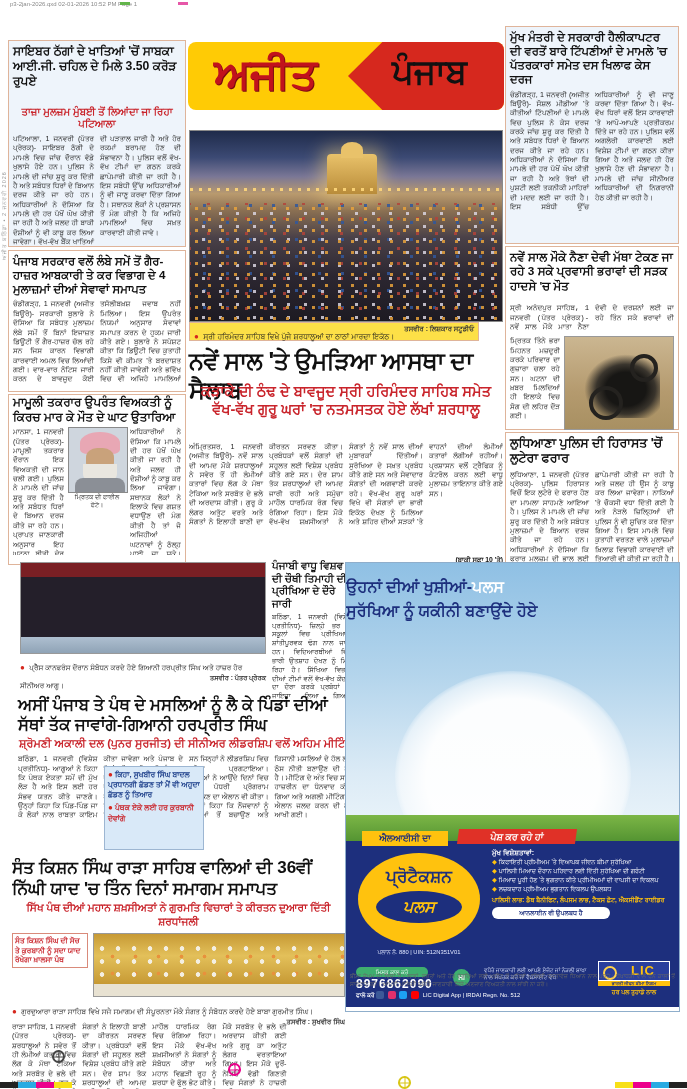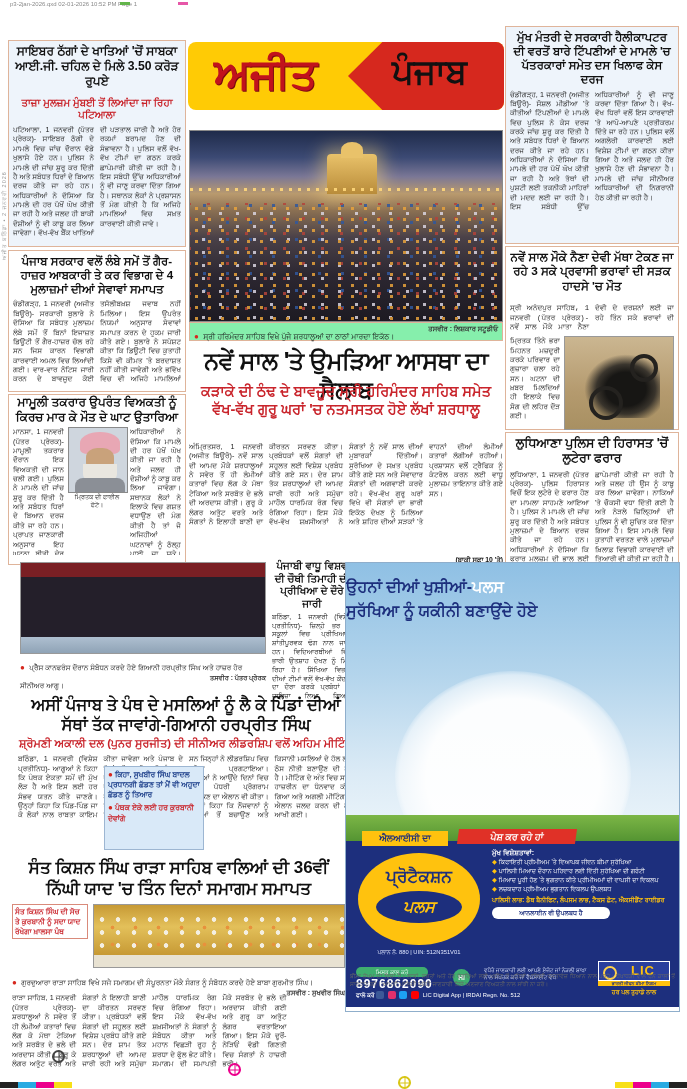--- a/index.html
+++ b/index.html
@@ -1,20 +1,20 @@
 <!DOCTYPE html>
 <html><head>
 <meta charset="utf-8">
 <style>
   html,body{margin:0;padding:0;background:#e8e8e8;font-family:"Liberation Sans",sans-serif;}
   #page{position:relative;width:687px;height:1089px;background:#fff;margin:0 auto;overflow:hidden;}
   .abs{position:absolute;box-sizing:border-box;}
   .boxed{background:#eef4fb;border:1px solid #dfb49a;}
   .framed{border:1px solid #dfb49a;background:#fff;}
-  .hl{font-weight:bold;color:#101010;text-align:center;line-height:1.22;}
+  .hl{font-weight:bold;color:#101010;line-height:1.22;}
   .sub{font-weight:bold;color:#c9242b;text-align:center;line-height:1.25;}
   .body-sm{font-size:7.2px;line-height:1.3;text-align:justify;color:#222;overflow:hidden;}
   .cols2{column-count:2;column-gap:6px;}
   .cols4{column-count:4;column-gap:6px;}
   .cont{font-size:6.8px;font-weight:bold;text-align:right;color:#111;}
   .cap{font-size:7.4px;color:#1a1a1a;line-height:1.25;}
   .credit{font-size:6.8px;font-weight:bold;color:#333;}
   .reddot{color:#d6281e;font-size:8px;}
   
   .mast{background:#ffcb05;border-radius:8px;overflow:hidden;}
@@ -82,21 +82,21 @@
 <div id="page">
 
   <div class="abs tinygray" style="left:10px;top:1px;width:520px;height:8px;">p3-2jan-2026.qxd  02-01-2026  10:52 PM  Page 1</div>
   <div class="abs" style="left:178px;top:2px;width:10px;height:3px;background:#e657a8;"></div>
   <div class="abs" style="left:120px;top:2px;width:10px;height:3px;background:#62b44a;"></div>
 
   <div class="abs vtext" style="left:1px;top:40px;width:7px;height:220px;">ਅਜੀਤ ਬਠਿੰਡਾ  •  2 ਜਨਵਰੀ 2026</div>
 
   <div class="abs boxed" style="left:8px;top:40px;width:178px;height:207px;padding:3px 4px;">
     <div class="hl" style="font-size:12.2px;">ਸਾਇਬਰ ਠੱਗਾਂ ਦੇ ਖਾਤਿਆਂ 'ਚੋਂ ਸਾਬਕਾ ਆਈ.ਜੀ. ਚਹਿਲ ਦੇ ਮਿਲੇ 3.50 ਕਰੋੜ ਰੁਪਏ</div>
-    <div class="sub" style="font-size:10.2px;margin-top:8px;">ਤਾਜ਼ਾ ਮੁਲਜ਼ਮ ਮੁੰਬਈ ਤੋਂ ਲਿਆਂਦਾ ਜਾ ਰਿਹਾ ਪਟਿਆਲਾ</div>
+    <div class="sub" style="font-size:10.2px;margin-top:17px;">ਤਾਜ਼ਾ ਮੁਲਜ਼ਮ ਮੁੰਬਈ ਤੋਂ ਲਿਆਂਦਾ ਜਾ ਰਿਹਾ ਪਟਿਆਲਾ</div>
     <div class="body-sm cols2" style="height:128px;margin-top:3px;">ਪਟਿਆਲਾ, 1 ਜਨਵਰੀ (ਪੱਤਰ ਪ੍ਰੇਰਕ)- ਸਾਇਬਰ ਠੱਗੀ ਦੇ ਮਾਮਲੇ ਵਿਚ ਜਾਂਚ ਦੌਰਾਨ ਵੱਡੇ ਖੁਲਾਸੇ ਹੋਏ ਹਨ। ਪੁਲਿਸ ਨੇ ਮਾਮਲੇ ਦੀ ਜਾਂਚ ਸ਼ੁਰੂ ਕਰ ਦਿੱਤੀ ਹੈ ਅਤੇ ਸਬੰਧਤ ਧਿਰਾਂ ਦੇ ਬਿਆਨ ਦਰਜ ਕੀਤੇ ਜਾ ਰਹੇ ਹਨ। ਅਧਿਕਾਰੀਆਂ ਨੇ ਦੱਸਿਆ ਕਿ ਮਾਮਲੇ ਦੀ ਹਰ ਪੱਖੋਂ ਘੋਖ ਕੀਤੀ ਜਾ ਰਹੀ ਹੈ ਅਤੇ ਜਲਦ ਹੀ ਬਾਕੀ ਦੋਸ਼ੀਆਂ ਨੂੰ ਵੀ ਕਾਬੂ ਕਰ ਲਿਆ ਜਾਵੇਗਾ। ਵੱਖ-ਵੱਖ ਬੈਂਕ ਖਾਤਿਆਂ ਦੀ ਪੜਤਾਲ ਜਾਰੀ ਹੈ ਅਤੇ ਹੋਰ ਰਕਮਾਂ ਬਰਾਮਦ ਹੋਣ ਦੀ ਸੰਭਾਵਨਾ ਹੈ। ਪੁਲਿਸ ਵਲੋਂ ਵੱਖ-ਵੱਖ ਟੀਮਾਂ ਦਾ ਗਠਨ ਕਰਕੇ ਛਾਪੇਮਾਰੀ ਕੀਤੀ ਜਾ ਰਹੀ ਹੈ। ਇਸ ਸਬੰਧੀ ਉੱਚ ਅਧਿਕਾਰੀਆਂ ਨੂੰ ਵੀ ਜਾਣੂ ਕਰਵਾ ਦਿੱਤਾ ਗਿਆ ਹੈ। ਸਥਾਨਕ ਲੋਕਾਂ ਨੇ ਪ੍ਰਸ਼ਾਸਨ ਤੋਂ ਮੰਗ ਕੀਤੀ ਹੈ ਕਿ ਅਜਿਹੇ ਮਾਮਲਿਆਂ ਵਿਚ ਸਖ਼ਤ ਕਾਰਵਾਈ ਕੀਤੀ ਜਾਵੇ।</div>
     <div class="cont">(ਬਾਕੀ ਸਫ਼ਾ 10 'ਤੇ)</div>
   </div>
 
   <div class="abs framed" style="left:8px;top:250px;width:178px;height:142px;padding:3px 4px;">
     <div class="hl" style="font-size:11.6px;">ਪੰਜਾਬ ਸਰਕਾਰ ਵਲੋਂ ਲੰਬੇ ਸਮੇਂ ਤੋਂ ਗੈਰ-ਹਾਜ਼ਰ ਆਬਕਾਰੀ ਤੇ ਕਰ ਵਿਭਾਗ ਦੇ 4 ਮੁਲਾਜ਼ਮਾਂ ਦੀਆਂ ਸੇਵਾਵਾਂ ਸਮਾਪਤ</div>
     <div class="body-sm cols2" style="height:86px;margin-top:3px;">ਚੰਡੀਗੜ੍ਹ, 1 ਜਨਵਰੀ (ਅਜੀਤ ਬਿਊਰੋ)- ਸਰਕਾਰੀ ਬੁਲਾਰੇ ਨੇ ਦੱਸਿਆ ਕਿ ਸਬੰਧਤ ਮੁਲਾਜ਼ਮ ਲੰਬੇ ਸਮੇਂ ਤੋਂ ਬਿਨਾਂ ਇਜਾਜ਼ਤ ਡਿਊਟੀ ਤੋਂ ਗੈਰ-ਹਾਜ਼ਰ ਚੱਲ ਰਹੇ ਸਨ ਜਿਸ ਕਾਰਨ ਵਿਭਾਗੀ ਕਾਰਵਾਈ ਅਮਲ ਵਿਚ ਲਿਆਂਦੀ ਗਈ। ਵਾਰ-ਵਾਰ ਨੋਟਿਸ ਜਾਰੀ ਕਰਨ ਦੇ ਬਾਵਜੂਦ ਕੋਈ ਤਸੱਲੀਬਖ਼ਸ਼ ਜਵਾਬ ਨਹੀਂ ਮਿਲਿਆ। ਇਸ ਉਪਰੰਤ ਨਿਯਮਾਂ ਅਨੁਸਾਰ ਸੇਵਾਵਾਂ ਸਮਾਪਤ ਕਰਨ ਦੇ ਹੁਕਮ ਜਾਰੀ ਕੀਤੇ ਗਏ। ਬੁਲਾਰੇ ਨੇ ਸਪੱਸ਼ਟ ਕੀਤਾ ਕਿ ਡਿਊਟੀ ਵਿਚ ਕੁਤਾਹੀ ਕਿਸੇ ਵੀ ਕੀਮਤ 'ਤੇ ਬਰਦਾਸ਼ਤ ਨਹੀਂ ਕੀਤੀ ਜਾਵੇਗੀ ਅਤੇ ਭਵਿੱਖ ਵਿਚ ਵੀ ਅਜਿਹੇ ਮਾਮਲਿਆਂ ਖ਼ਿਲਾਫ਼ ਸਖ਼ਤ ਕਾਰਵਾਈ ਜਾਰੀ ਰਹੇਗੀ।</div>
   </div>
 
   <div class="abs framed" style="left:8px;top:394px;width:178px;height:171px;padding:0 4px;">
@@ -121,21 +121,21 @@
     <div class="abs arrow" style="left:160px;top:0;width:156px;height:68px;">
       <div class="abs" style="left:44px;top:10px;font-size:34px;font-weight:bold;color:#111;">ਪੰਜਾਬ</div>
     </div>
   </div>
 
   <div class="abs photo-main" style="left:189px;top:130px;width:314px;height:192px;">
     <div class="temple"></div>
     <div class="lightsrow"></div>
     <div class="crowd"></div>
   </div>
-  <div class="abs" style="left:189px;top:322px;width:314px;height:19px;background:#86efac;border:1px solid #dfb49a;padding:2px 4px;">
+  <div class="abs" style="left:189px;top:322px;width:290px;height:19px;background:#fde047;border:1px solid #dfb49a;padding:2px 4px;">
     <span class="reddot">●</span>
     <span class="cap" style="font-size:7.6px;">ਸ੍ਰੀ ਹਰਿਮੰਦਰ ਸਾਹਿਬ ਵਿਖੇ ਪੁੱਜੇ ਸ਼ਰਧਾਲੂਆਂ ਦਾ ਠਾਠਾਂ ਮਾਰਦਾ ਇਕੱਠ।</span>
     <span class="credit" style="float:right;">ਤਸਵੀਰ : ਲਿਸ਼ਕਾਰ ਸਟੂਡੀਓ</span>
   </div>
 
   <div class="abs hl" style="left:189px;top:346px;width:314px;font-size:24px;letter-spacing:-.5px;">ਨਵੇਂ ਸਾਲ 'ਤੇ ਉਮੜਿਆ ਆਸਥਾ ਦਾ ਸੈਲਾਬ</div>
   <div class="abs sub" style="left:193px;top:382px;width:306px;font-size:14.6px;">ਕੜਾਕੇ ਦੀ ਠੰਢ ਦੇ ਬਾਵਜੂਦ ਸ੍ਰੀ ਹਰਿਮੰਦਰ ਸਾਹਿਬ ਸਮੇਤ ਵੱਖ-ਵੱਖ ਗੁਰੂ ਘਰਾਂ 'ਚ ਨਤਮਸਤਕ ਹੋਏ ਲੱਖਾਂ ਸ਼ਰਧਾਲੂ</div>
   <div class="abs body-sm cols4" style="left:189px;top:442px;width:314px;height:113px;">ਅੰਮ੍ਰਿਤਸਰ, 1 ਜਨਵਰੀ (ਅਜੀਤ ਬਿਊਰੋ)- ਨਵੇਂ ਸਾਲ ਦੀ ਆਮਦ ਮੌਕੇ ਸ਼ਰਧਾਲੂਆਂ ਨੇ ਸਵੇਰ ਤੋਂ ਹੀ ਲੰਮੀਆਂ ਕਤਾਰਾਂ ਵਿਚ ਲੱਗ ਕੇ ਮੱਥਾ ਟੇਕਿਆ ਅਤੇ ਸਰਬੱਤ ਦੇ ਭਲੇ ਦੀ ਅਰਦਾਸ ਕੀਤੀ। ਗੁਰੂ ਕੇ ਲੰਗਰ ਅਤੁੱਟ ਵਰਤੇ ਅਤੇ ਸੰਗਤਾਂ ਨੇ ਇਲਾਹੀ ਬਾਣੀ ਦਾ ਕੀਰਤਨ ਸਰਵਣ ਕੀਤਾ। ਪ੍ਰਬੰਧਕਾਂ ਵਲੋਂ ਸੰਗਤਾਂ ਦੀ ਸਹੂਲਤ ਲਈ ਵਿਸ਼ੇਸ਼ ਪ੍ਰਬੰਧ ਕੀਤੇ ਗਏ ਸਨ। ਦੇਰ ਸ਼ਾਮ ਤੱਕ ਸ਼ਰਧਾਲੂਆਂ ਦੀ ਆਮਦ ਜਾਰੀ ਰਹੀ ਅਤੇ ਸਮੁੱਚਾ ਮਾਹੌਲ ਧਾਰਮਿਕ ਰੰਗ ਵਿਚ ਰੰਗਿਆ ਰਿਹਾ। ਇਸ ਮੌਕੇ ਵੱਖ-ਵੱਖ ਸ਼ਖ਼ਸੀਅਤਾਂ ਨੇ ਸੰਗਤਾਂ ਨੂੰ ਨਵੇਂ ਸਾਲ ਦੀਆਂ ਮੁਬਾਰਕਾਂ ਦਿੱਤੀਆਂ। ਸੁਰੱਖਿਆ ਦੇ ਸਖ਼ਤ ਪ੍ਰਬੰਧ ਕੀਤੇ ਗਏ ਸਨ ਅਤੇ ਸੇਵਾਦਾਰ ਸੰਗਤਾਂ ਦੀ ਅਗਵਾਈ ਕਰਦੇ ਰਹੇ। ਵੱਖ-ਵੱਖ ਗੁਰੂ ਘਰਾਂ ਵਿਖੇ ਵੀ ਸੰਗਤਾਂ ਦਾ ਭਾਰੀ ਇਕੱਠ ਦੇਖਣ ਨੂੰ ਮਿਲਿਆ ਅਤੇ ਸ਼ਹਿਰ ਦੀਆਂ ਸੜਕਾਂ 'ਤੇ ਵਾਹਨਾਂ ਦੀਆਂ ਲੰਮੀਆਂ ਕਤਾਰਾਂ ਲੱਗੀਆਂ ਰਹੀਆਂ। ਪ੍ਰਸ਼ਾਸਨ ਵਲੋਂ ਟ੍ਰੈਫਿਕ ਨੂੰ ਕੰਟਰੋਲ ਕਰਨ ਲਈ ਵਾਧੂ ਮੁਲਾਜ਼ਮ ਤਾਇਨਾਤ ਕੀਤੇ ਗਏ ਸਨ।</div>
   <div class="abs cont" style="left:189px;top:556px;width:314px;">(ਬਾਕੀ ਸਫ਼ਾ 10 'ਤੇ)</div>
 
@@ -267,20 +267,21 @@
         <span class="social" style="background:#1da1f2;"></span>
         <span class="social" style="background:#ff0000;"></span>
         <span>LIC Digital App | IRDAI Regn. No. 512</span>
       </div>
     </div>
     <div class="abs" style="left:4px;top:410px;width:325px;font-size:5.8px;color:#666;line-height:1.3;text-align:justify;">ਬੀਮਾ ਜ਼ੋਖਮ ਦਾ ਵਿਸ਼ਾ ਹੈ। ਲਾਭਾਂ, ਸ਼ਰਤਾਂ ਅਤੇ ਹੋਰ ਵੇਰਵਿਆਂ ਲਈ ਖਰੀਦ ਤੋਂ ਪਹਿਲਾਂ ਪਾਲਿਸੀ ਦਸਤਾਵੇਜ਼ ਧਿਆਨ ਨਾਲ ਪੜ੍ਹੋ। ਧੋਖਾਧੜੀ ਵਾਲੇ ਫੋਨ ਕਾਲਾਂ ਤੋਂ ਸਾਵਧਾਨ ਰਹੋ। ਆਪਣੀ ਪਾਲਿਸੀ ਸਬੰਧੀ ਜਾਣਕਾਰੀ ਕਿਸੇ ਅਣਜਾਣ ਵਿਅਕਤੀ ਨਾਲ ਸਾਂਝੀ ਨਾ ਕਰੋ।</div>
   </div>
 
   <div class="abs" style="left:12px;top:858px;width:333px;height:231px;overflow:hidden;">
     <div class="hl" style="font-size:17px;">ਸੰਤ ਕਿਸ਼ਨ ਸਿੰਘ ਰਾੜਾ ਸਾਹਿਬ ਵਾਲਿਆਂ ਦੀ 36ਵੀਂ ਨਿੱਘੀ ਯਾਦ 'ਚ ਤਿੰਨ ਦਿਨਾਂ ਸਮਾਗਮ ਸਮਾਪਤ</div>
+    <div class="sub" style="font-size:10.6px;margin-top:2px;">ਸਿੱਖ ਪੰਥ ਦੀਆਂ ਮਹਾਨ ਸ਼ਖ਼ਸੀਅਤਾਂ ਨੇ ਗੁਰਮਤਿ ਵਿਚਾਰਾਂ ਤੇ ਕੀਰਤਨ ਦੁਆਰਾ ਦਿੱਤੀ ਸ਼ਰਧਾਂਜਲੀ</div>
     <div style="display:flex;gap:5px;margin-top:5px;">
       <div style="width:76px;">
         <div style="border:1px solid #d98a7a;padding:2px;font-size:7.4px;font-weight:bold;color:#c9242b;line-height:1.3;">ਸੰਤ ਕਿਸ਼ਨ ਸਿੰਘ ਦੀ ਸੋਚ ਤੇ ਕੁਰਬਾਨੀ ਨੂੰ ਸਦਾ ਯਾਦ ਰੱਖੇਗਾ ਖ਼ਾਲਸਾ ਪੰਥ</div>
       </div>
       <div class="photo-sant" style="flex:1;height:62px;">
         <div class="sant-dots"></div>
           <div class="sant-sheet"></div>
       </div>
     </div>
     <div style="margin-top:3px;">

